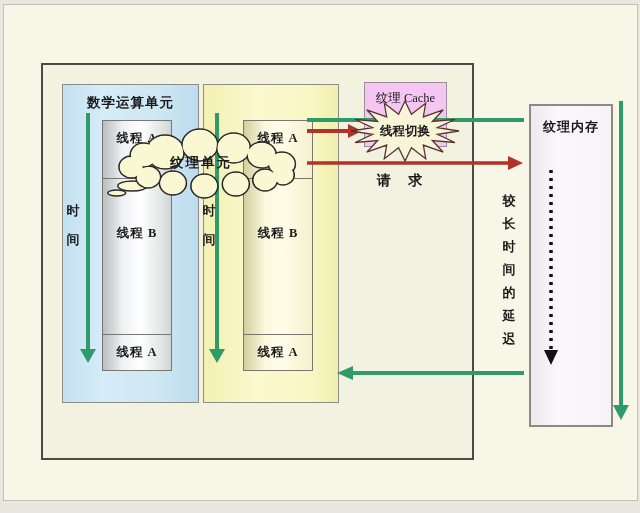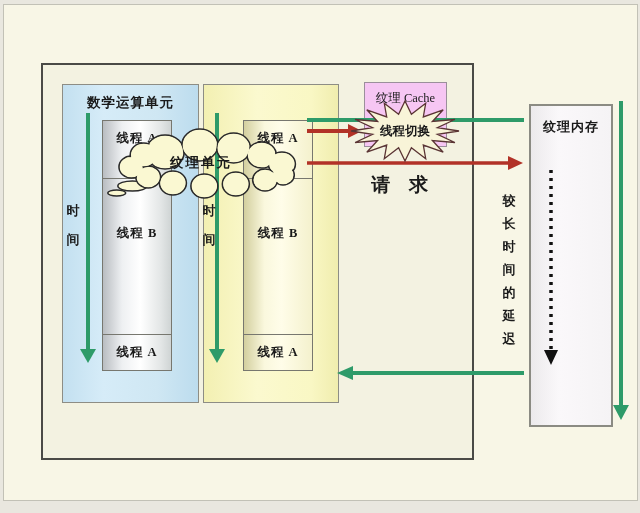--- a/index.html
+++ b/index.html
@@ -34,21 +34,21 @@
   #tex-time{left:200px;}
   
   #cache-box{left:360px;top:77px;width:83px;height:65px;background:#f6c6f3;border:1px solid #9b8f9b;box-sizing:border-box;}
   #cache-title{position:absolute;top:7px;left:0;right:0;text-align:center;font-size:12.5px;font-weight:normal;}
   
   #mem-box{left:525px;top:99px;width:84px;height:323px;background:linear-gradient(90deg,#eceaec 0%,#faf8fa 35%,#f5f3f5 100%);border:2px solid #8b8b83;box-sizing:border-box;}
   #mem-title{position:absolute;top:12px;left:0;right:0;text-align:center;font-size:13px;font-weight:bold;letter-spacing:1px;}
   
   #latency{left:498px;top:194px;width:22px;gap:10px;font-size:13px;line-height:13px;}
   
-  #request-label{left:368px;top:172px;width:70px;text-align:center;font-size:19px;font-weight:bold;letter-spacing:7px;}
+  #request-label{left:368px;top:172px;width:70px;text-align:center;font-size:14px;font-weight:bold;letter-spacing:7px;}
   #fetch-label{left:372px;top:382px;width:80px;text-align:center;font-size:12.5px;font-weight:bold;letter-spacing:1px;}
   #cloud-label{left:101px;top:130px;width:200px;height:66px;display:flex;align-items:center;justify-content:center;font-size:13.5px;font-weight:bold;letter-spacing:2px;}
   #burst-label{left:349px;top:99px;width:112px;height:64px;display:flex;align-items:center;justify-content:center;font-size:12.5px;font-weight:bold;}
   svg{position:absolute;overflow:visible;}
   #overlay{left:0;top:0;pointer-events:none;}
 </style>
 </head>
 <body>
 
 <div id="canvas">

